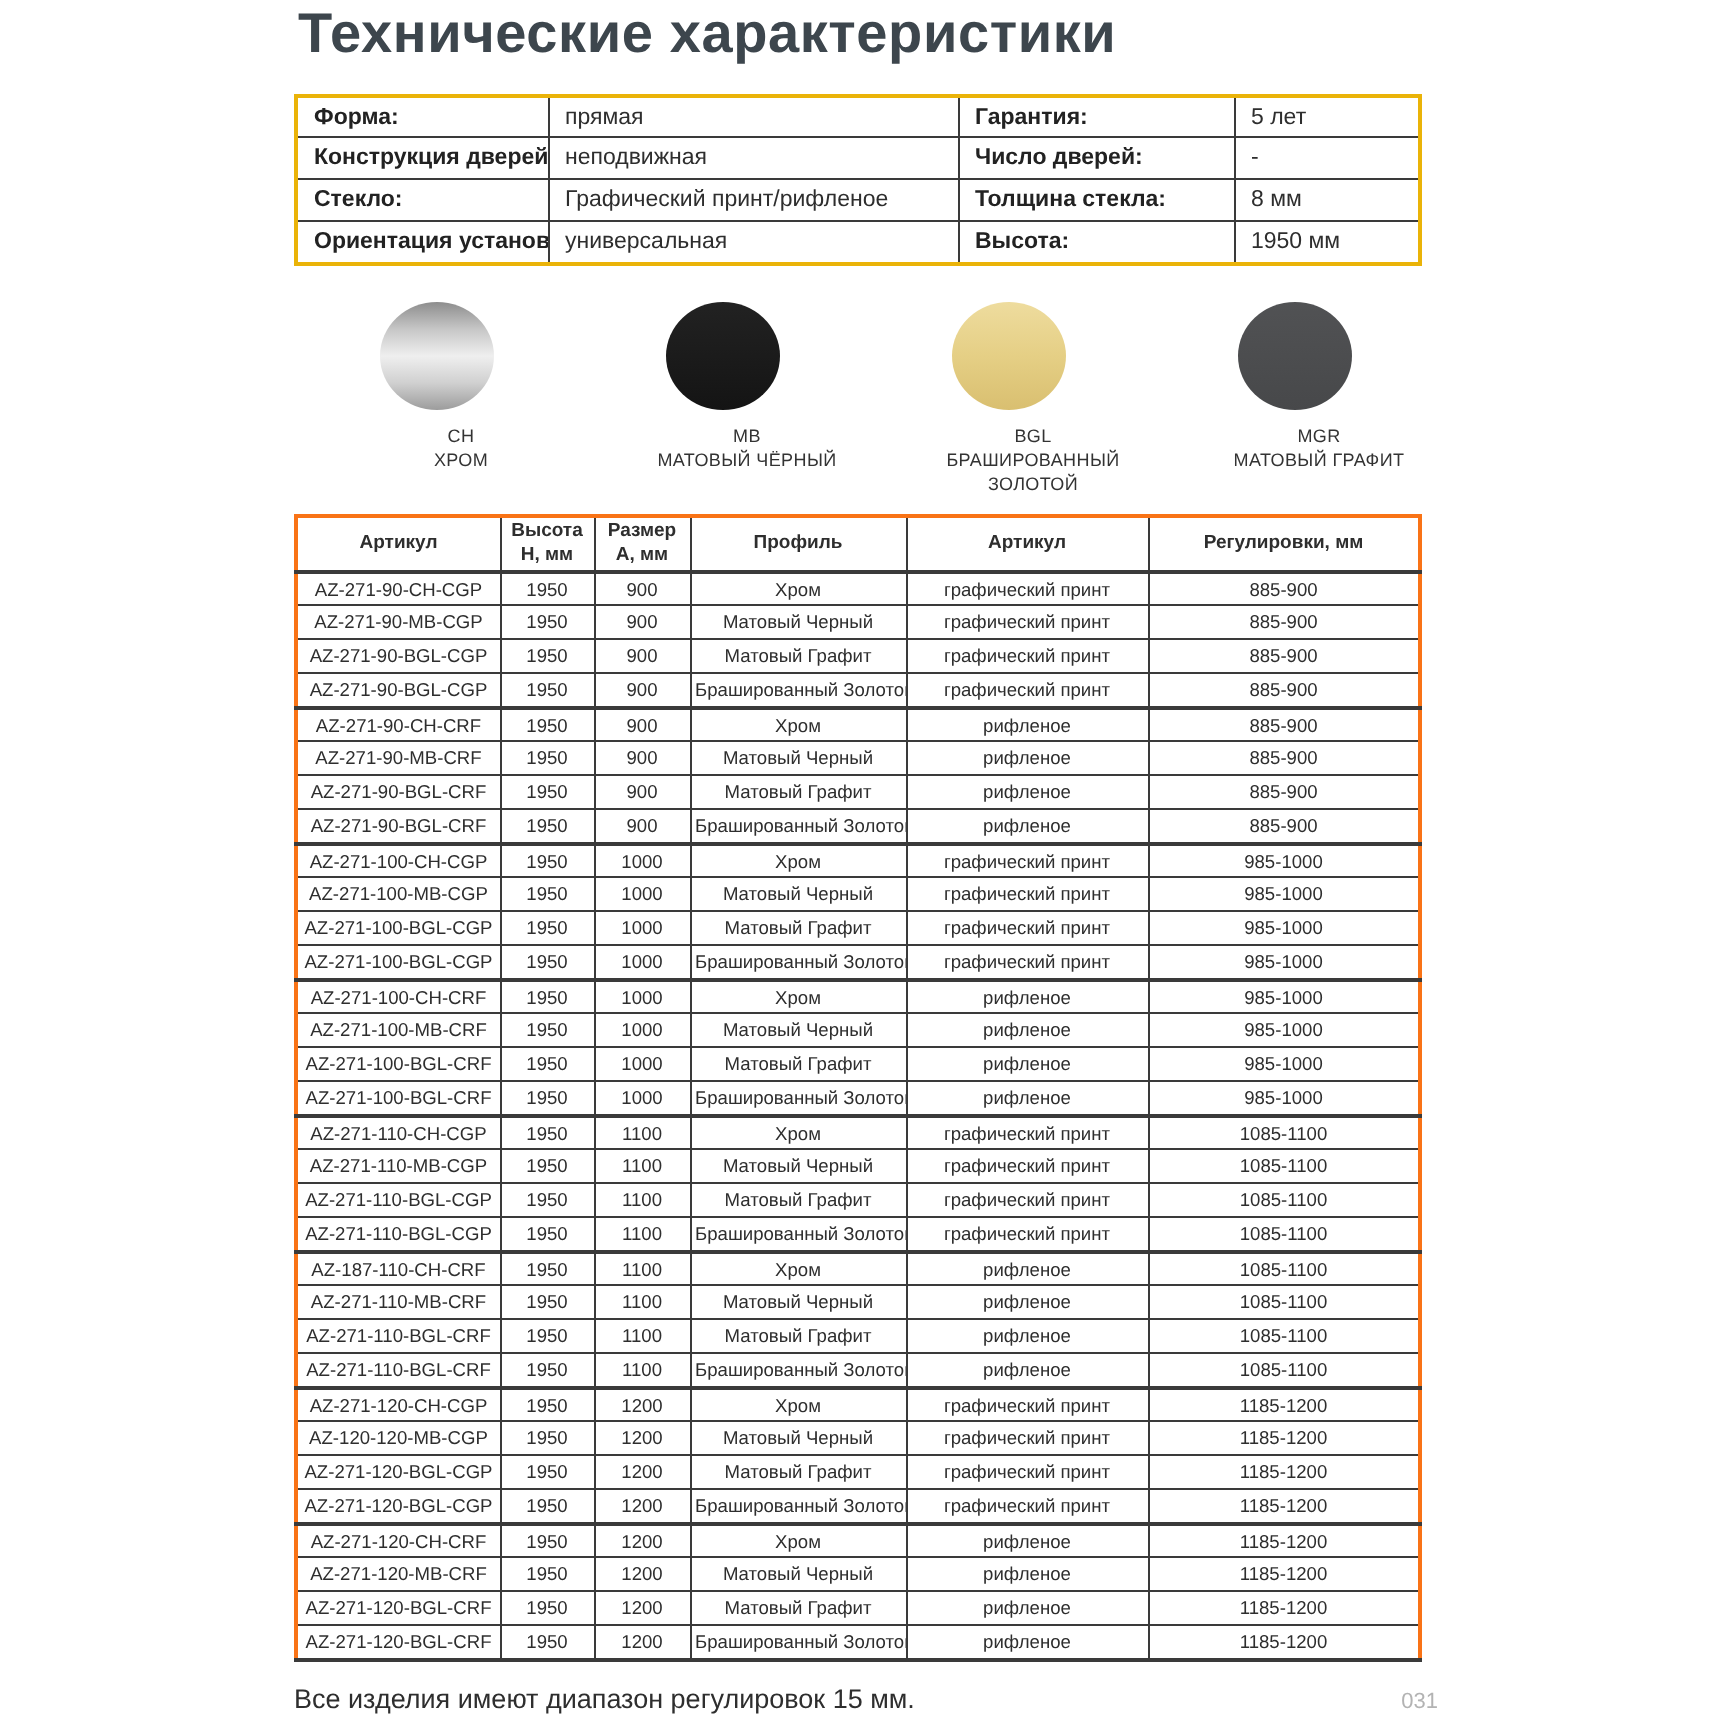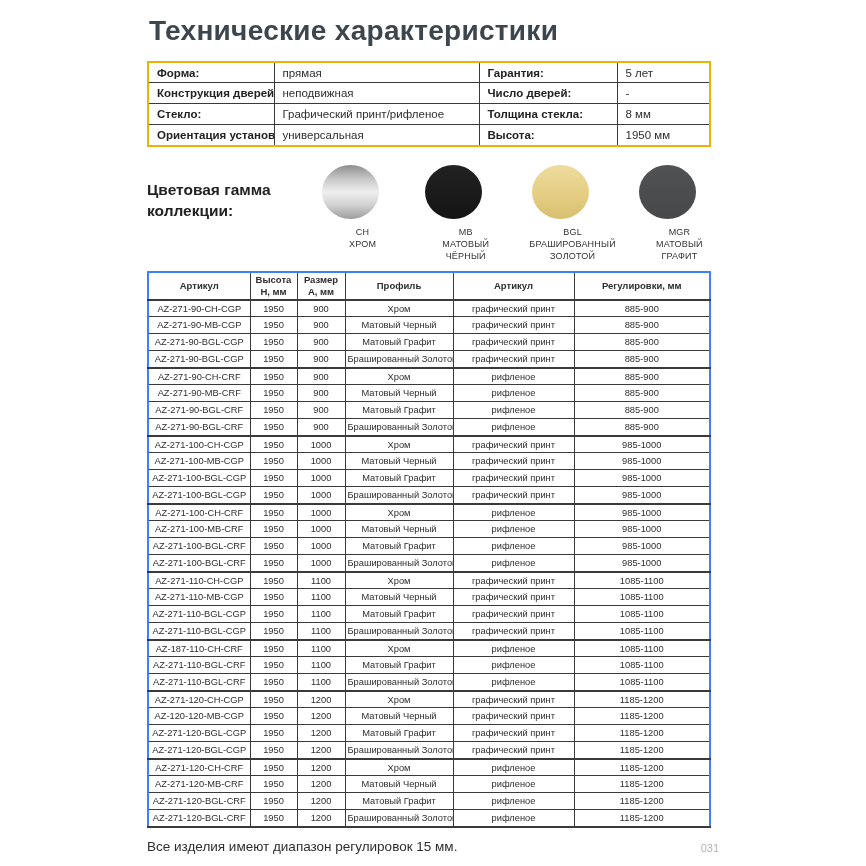--- a/index.html
+++ b/index.html
@@ -4,21 +4,21 @@
 <style>
   * { box-sizing: border-box; }
   html, body { margin: 0; padding: 0; }
   body {
     width: 866px; height: 866px;
     background: #ffffff;
     font-family: "Liberation Sans", sans-serif;
     color: #2e2e2e;
     overflow: hidden;
   }
-  .page { width: 572px; margin: 0 auto; padding-top: 16px; }
+  .page { width: 572px; margin: 0 auto; padding-top: 2px; }
 
   .title {
     font-size: 28px;
     font-weight: 600;
     color: #3d464d;
     margin: 0 0 0 2px;
     letter-spacing: 0.3px;
     line-height: 1.1;
   }
 
@@ -65,21 +65,21 @@
     margin-left: 24px;
   }
   .swatch-code { display: block; }
 
   
   table.products {
     border-collapse: collapse;
     width: 562px;
     margin-top: 9px;
     table-layout: fixed;
-    border: 2px solid #3b82f6;
+    border: 2px solid #f97316;
   }
   table.products th {
     border: 1px solid #3a3a3a;
     border-bottom-width: 2px;
     font-size: 9.5px;
     font-weight: bold;
     height: 26px;
     padding: 1px 2px;
     line-height: 1.25;
     vertical-align: middle;
@@ -137,21 +137,20 @@
         <tr>
           <td class="lbl">Ориентация установки:</td>
           <td>универсальная</td>
           <td class="lbl">Высота:</td>
           <td>1950 мм</td>
         </tr>
       </tbody>
   </table>
 
   <div class="colors-section">
-    <div class="colors-label">Цветовая гамма коллекции:</div>
     <div class="swatches" id="swatches">
         <div class="swatch">
           <div class="swatch-circle" style="background: linear-gradient(rgb(141, 141, 141), rgb(198, 198, 198), rgb(239, 239, 239), rgb(208, 208, 208), rgb(156, 156, 156));"></div>
           <div class="swatch-label"><span class="swatch-code">CH</span><span>ХРОМ</span></div>
         </div>
         <div class="swatch">
           <div class="swatch-circle" style="background: linear-gradient(rgb(34, 34, 34), rgb(20, 20, 20));"></div>
           <div class="swatch-label"><span class="swatch-code">MB</span><span>МАТОВЫЙ ЧЁРНЫЙ</span></div>
         </div>
         <div class="swatch">
@@ -347,20 +346,28 @@
         </tr>
         <tr>
           <td>AZ-187-110-CH-CRF</td>
           <td>1950</td>
           <td>1100</td>
           <td>Хром</td>
           <td>рифленое</td>
           <td>1085-1100</td>
         </tr>
         <tr>
+          <td>AZ-271-110-MB-CRF</td>
+          <td>1950</td>
+          <td>1100</td>
+          <td>Матовый Черный</td>
+          <td>рифленое</td>
+          <td>1085-1100</td>
+        </tr>
+        <tr>
           <td>AZ-271-110-BGL-CRF</td>
           <td>1950</td>
           <td>1100</td>
           <td>Матовый Графит</td>
           <td>рифленое</td>
           <td>1085-1100</td>
         </tr>
         <tr class="group-end">
           <td>AZ-271-110-BGL-CRF</td>
           <td>1950</td>

